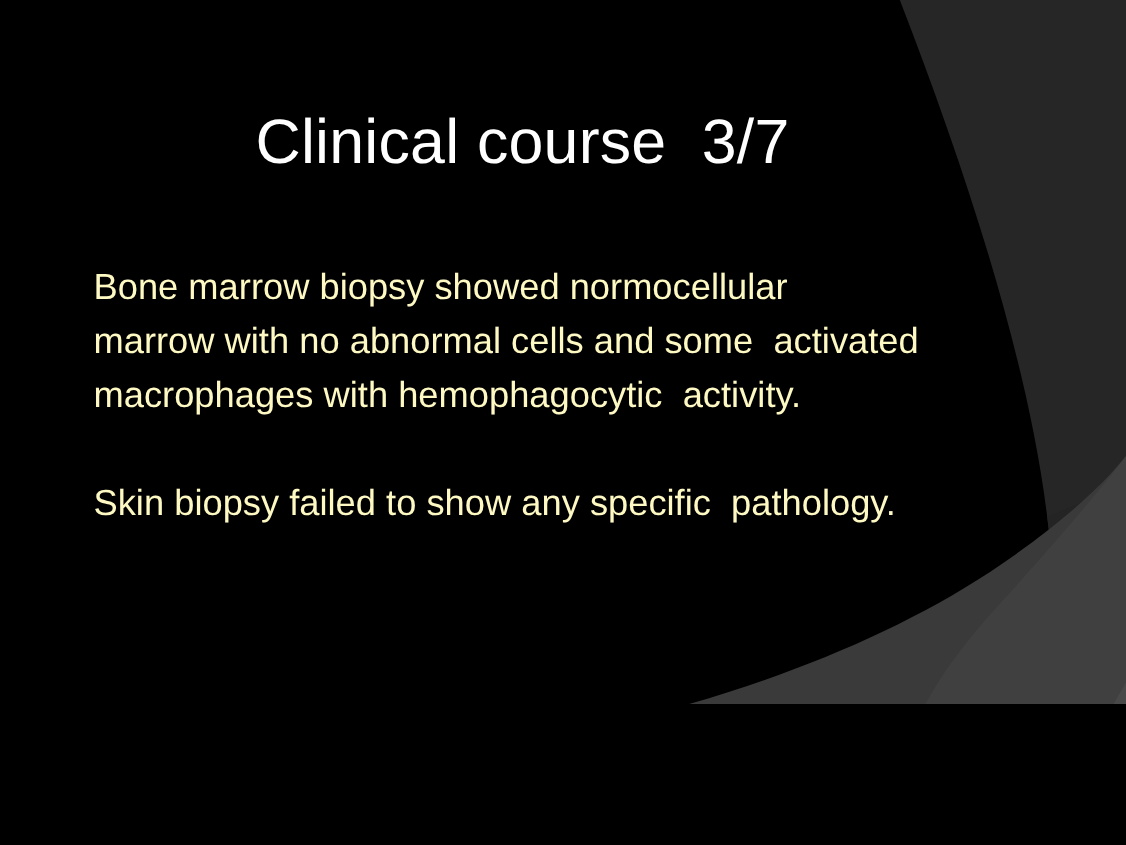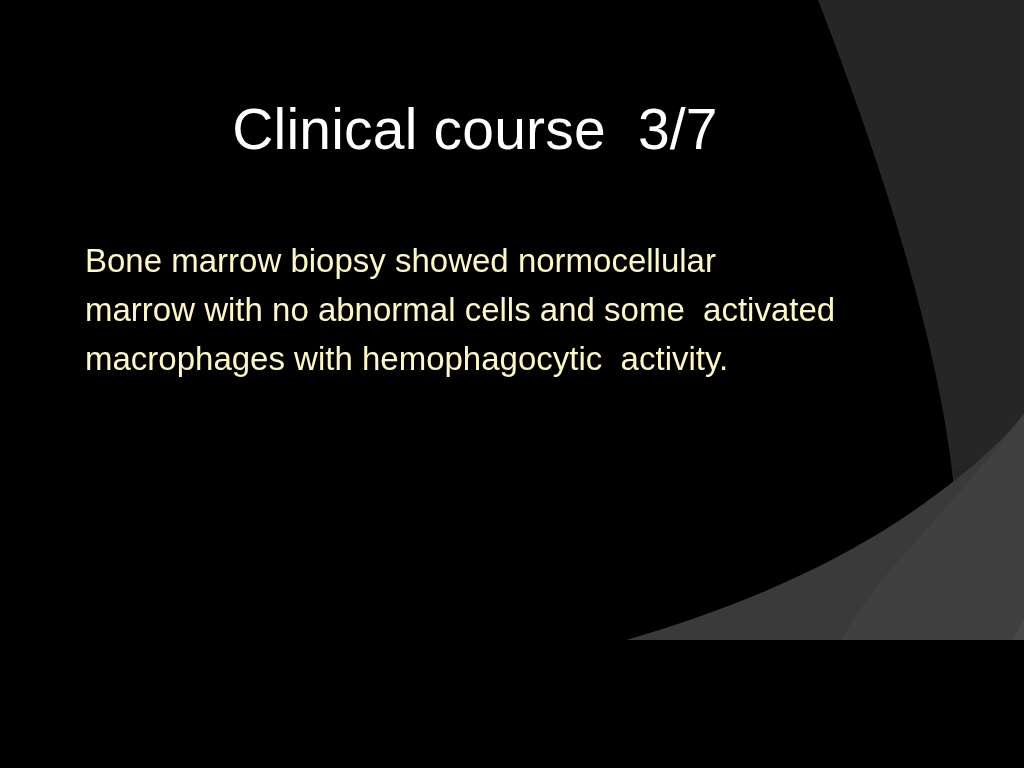--- a/index.html
+++ b/index.html
@@ -75,15 +75,16 @@
     <path d="M 1024 620 C 1005 650, 988 690, 978 728 C 973 748, 970 760, 969 768 L 1024 768 Z" fill="#494949"></path>
   </svg>
 
   <h1 id="slide-title">Clinical course  3/7</h1>
 
   <div id="body-text">
     <p class="body-para">Bone marrow biopsy showed normocellular
 marrow with no abnormal cells and some  activated
 macrophages with hemophagocytic  activity.</p>
     <div class="para-gap"></div>
+    <p class="body-para">Skin biopsy failed to show any specific  pathology.</p>
   </div>
 
 </div>
 
 </body></html>

